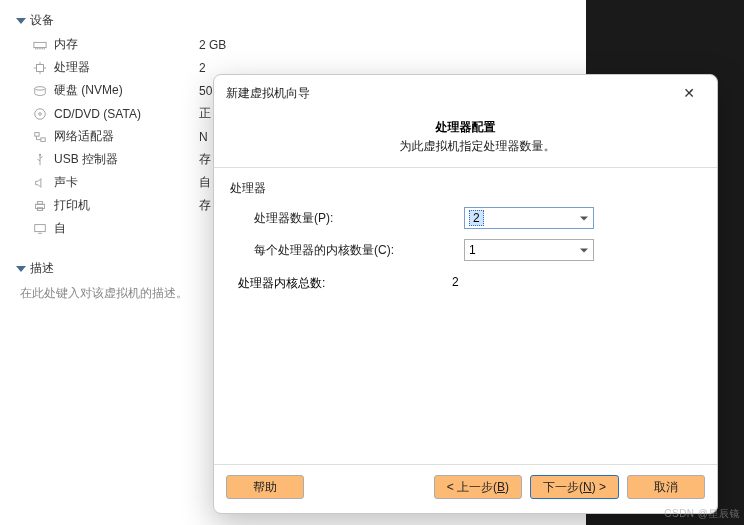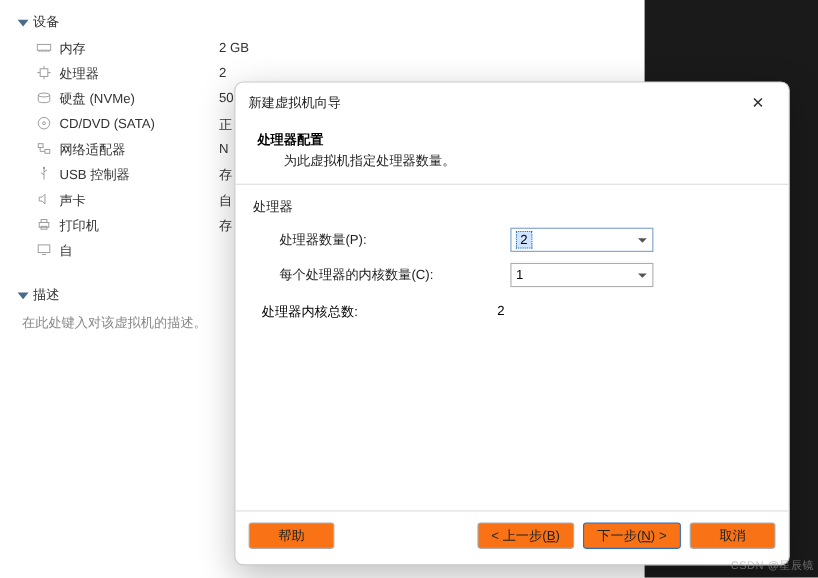--- a/index.html
+++ b/index.html
@@ -41,21 +41,21 @@
     width: 0; height: 0;
     border-top: 5px solid transparent;
     border-bottom: 5px solid transparent;
     border-left: 6px solid #4a6b8a;
     transform: rotate(90deg);
     margin-right: 2px;
   }
   .section-head span { font-weight: normal; }
   .dev-row {
     display: flex;
-    align-items: flex-start;
+    align-items: center;
     padding: 3px 0 3px 14px;
     color: #333;
   }
   .dev-icon {
     width: 16px; height: 14px;
     margin-right: 6px;
     display: inline-flex;
     align-items: center;
     justify-content: center;
     color: #888;
@@ -94,20 +94,21 @@
     align-items: center;
     justify-content: center;
     border-radius: 4px;
     font-size: 14px;
     color: #333;
   }
 
   .wiz-head {
     padding: 8px 20px 12px 20px;
     border-bottom: 1px solid #ddd;
+    text-align: center;
   }
   .wiz-title { font-weight: bold; font-size: 12px; padding-bottom: 2px; }
   .wiz-sub   { padding-left: 24px; color: #222; }
 
   .wiz-body {
     padding: 12px 16px 0 16px;
     flex: 1;
   }
   .group-label { color: #222; margin-bottom: 6px; }
   .form-row {
@@ -155,21 +156,21 @@
     gap: 8px;
     padding: 10px 12px 14px 12px;
     border-top: 1px solid #ddd;
   }
   .spacer { flex: 1; }
   .btn {
     height: 24px;
     min-width: 78px;
     padding: 0 12px;
     border: 1px solid #adadad;
-    background: #f97316;
+    background: #fdba74;
     border-radius: 3px;
     display: inline-flex;
     align-items: center;
     justify-content: center;
     font-size: 12px;
     color: #222;
   }
   .btn.primary { border-color: #2a6fbf; justify-content: center; }
   .underline-key { text-decoration: underline; }
 

